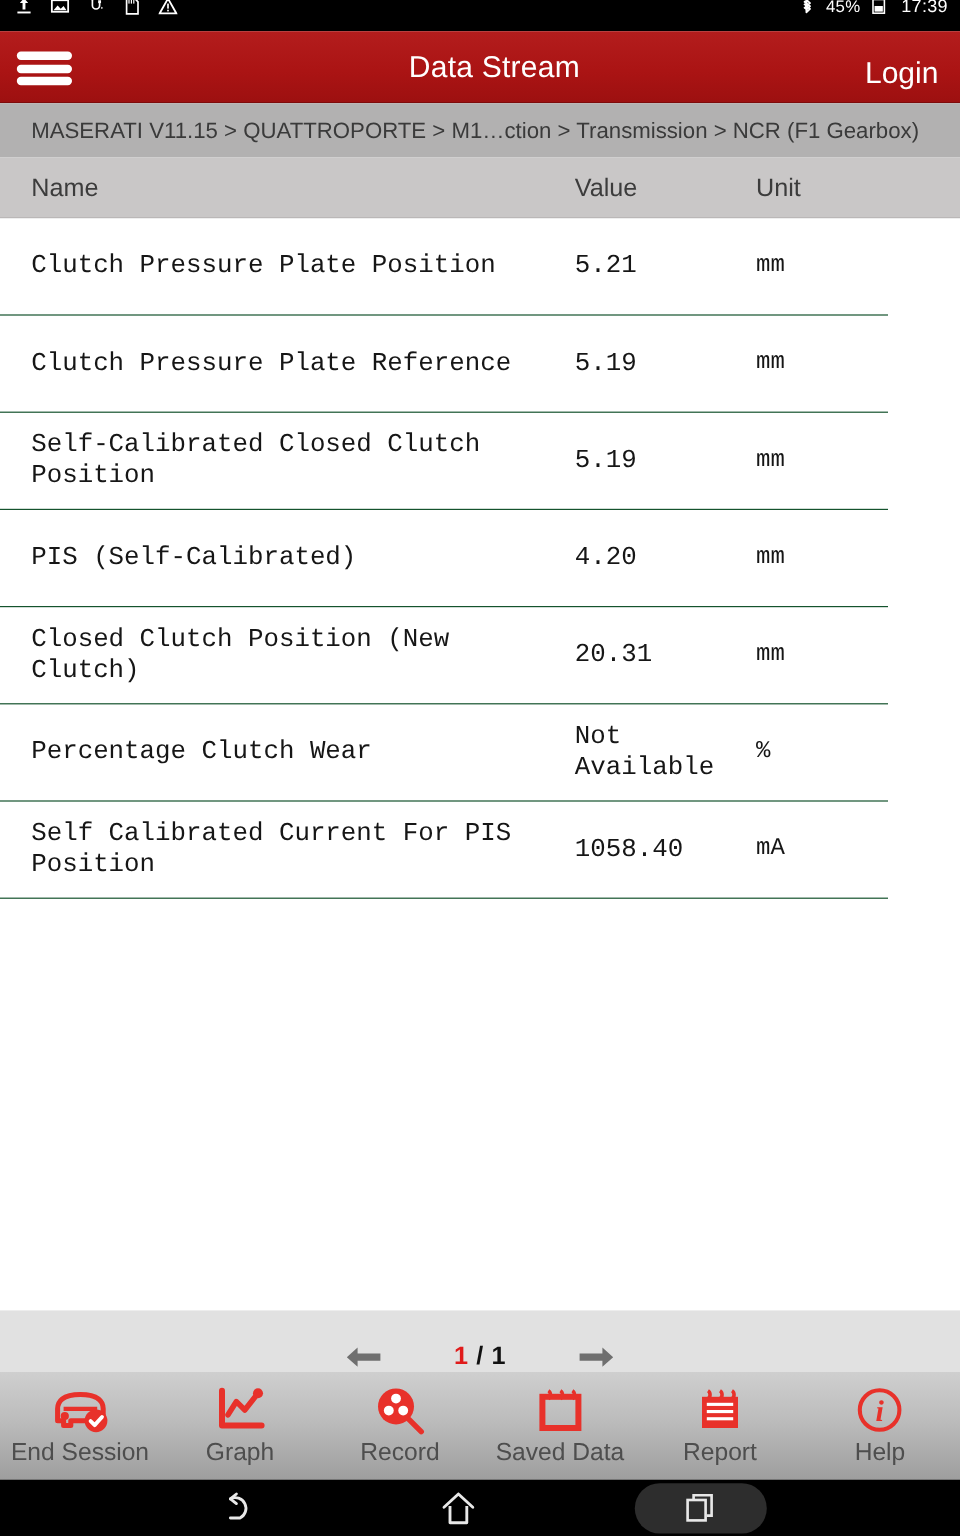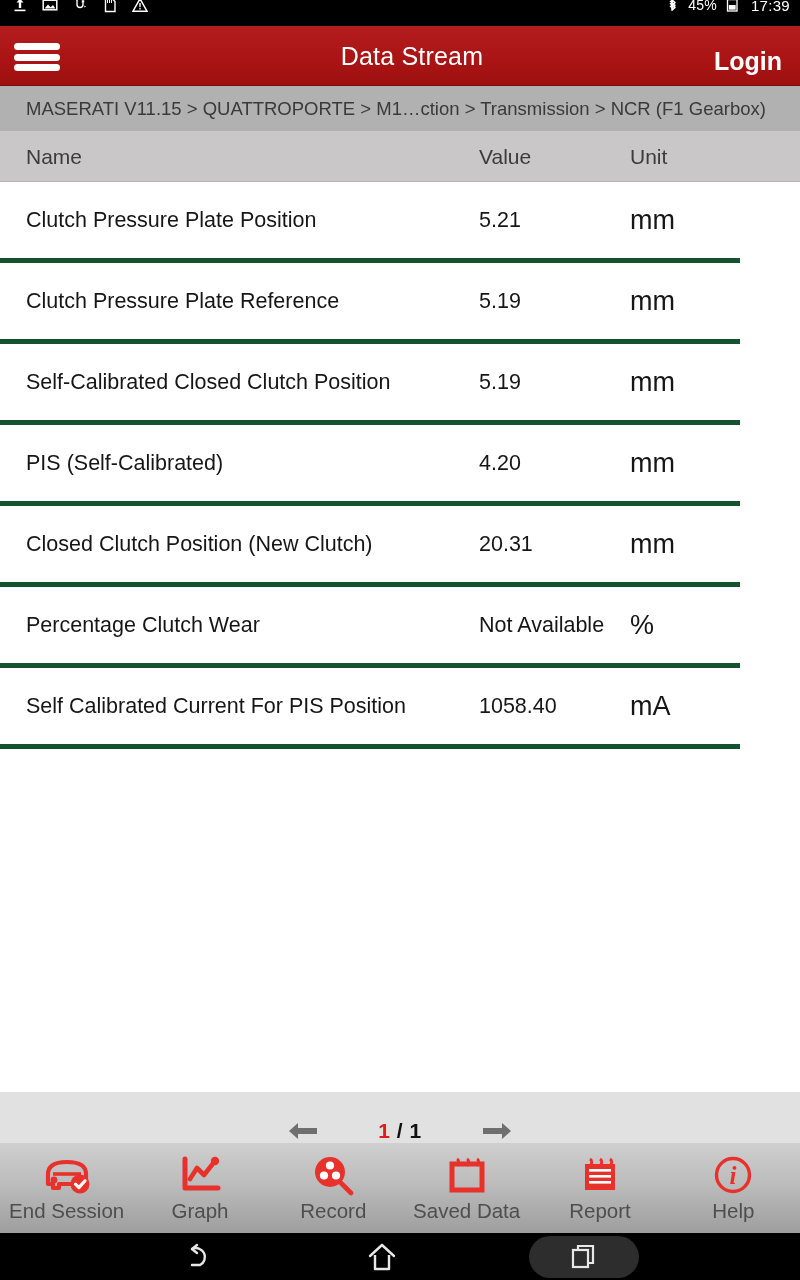--- a/index.html
+++ b/index.html
@@ -40,21 +40,21 @@
     background:#fff; border-radius:4px;
   }
   .appbar-title {
     position:absolute; left:0; top:0; width:800px; height:60px;
     display:flex; align-items:center; justify-content:center;
     color:#fff; font-size:25px; font-weight:400; letter-spacing:.2px;padding-left:24px;
   }
   .appbar-login {
     position:absolute; right:18px; top:0; height:71px;
     display:flex; align-items:center;
-    color:#fff; font-size:25px; font-weight:700; cursor:pointer;
+    color:#fff; font-size:25px; font-weight:400; cursor:pointer;
   }
 
   
   .breadcrumb {
     position:absolute; top:86px; left:0; width:800px; height:45px;
     background:#b2b1b1;
     display:flex; align-items:center;
     padding:0 8px 0 26px;
     color:#3a3a3a; font-size:18.5px; white-space:nowrap; overflow:hidden;
   }
@@ -68,34 +68,34 @@
   .thead .cell { position:absolute; top:0; height:51px; display:flex; align-items:center;
     color:#3c3c3c; font-size:21px; }
   .c-name { left:26px; }
   .c-value { left:479px; }
   .c-unit { left:630px; }
 
   
   .tbody { position:absolute; top:182px; left:0; width:800px; height:910px; background:#fff; }
   .row {
     position:relative; width:740px; min-height:81px;
-    border-bottom:5px solid #14532d;
-    display:flex; align-items:center;
+    border-bottom:1px solid #14532d;
+    display:flex; align-items:center;font-family:Liberation Mono, monospace;
   }
   .row .r-name {
     position:absolute; left:26px; width:440px;
     color:#161616; font-size:21.5px; line-height:1.22;
   }
   .row .r-value {
     position:absolute; left:479px; width:140px;
     color:#161616; font-size:21.5px; line-height:1.22;
   }
   .row .r-unit {
     position:absolute; left:630px; width:150px;
-    color:#161616; font-size:27px; line-height:1.22;
+    color:#161616; font-size:20px; line-height:1.22;
   }
 
   
   .pager {
     position:absolute; left:0; top:1092px; width:800px; height:51px;
     background:#e1e1e1;
     display:flex; align-items:flex-end; justify-content:center; gap:58px;
   }
   .pager-arrow { width:34px; height:24px; display:block; cursor:pointer; }
   .pager-label { font-size:21px; font-weight:bold; color:#111; letter-spacing:.5px; }

